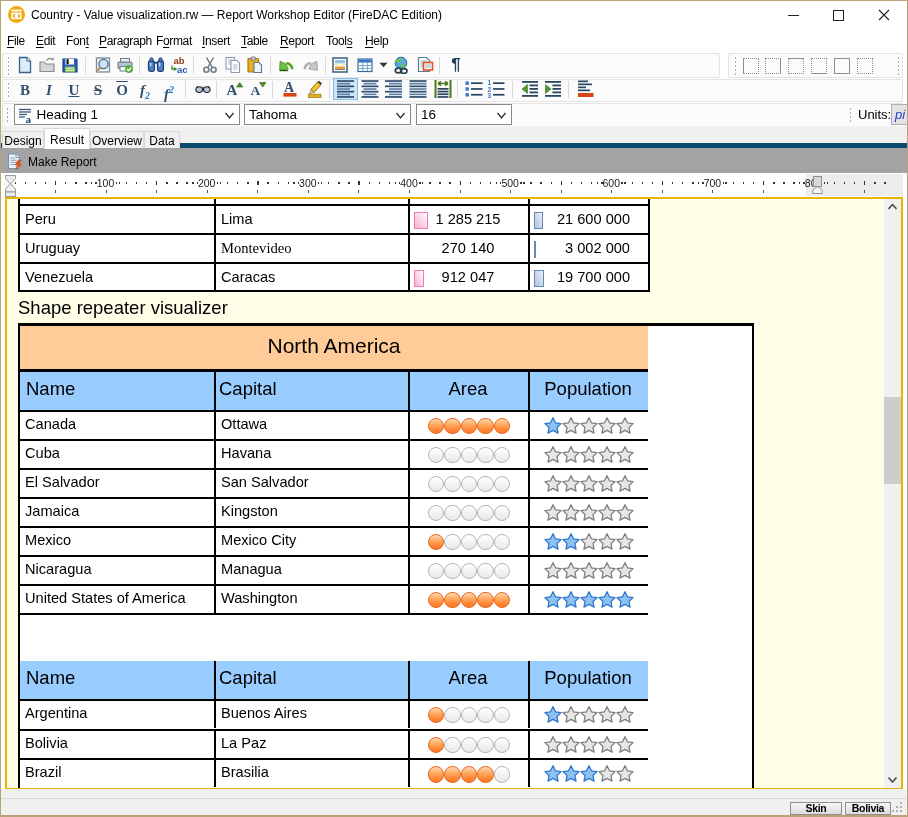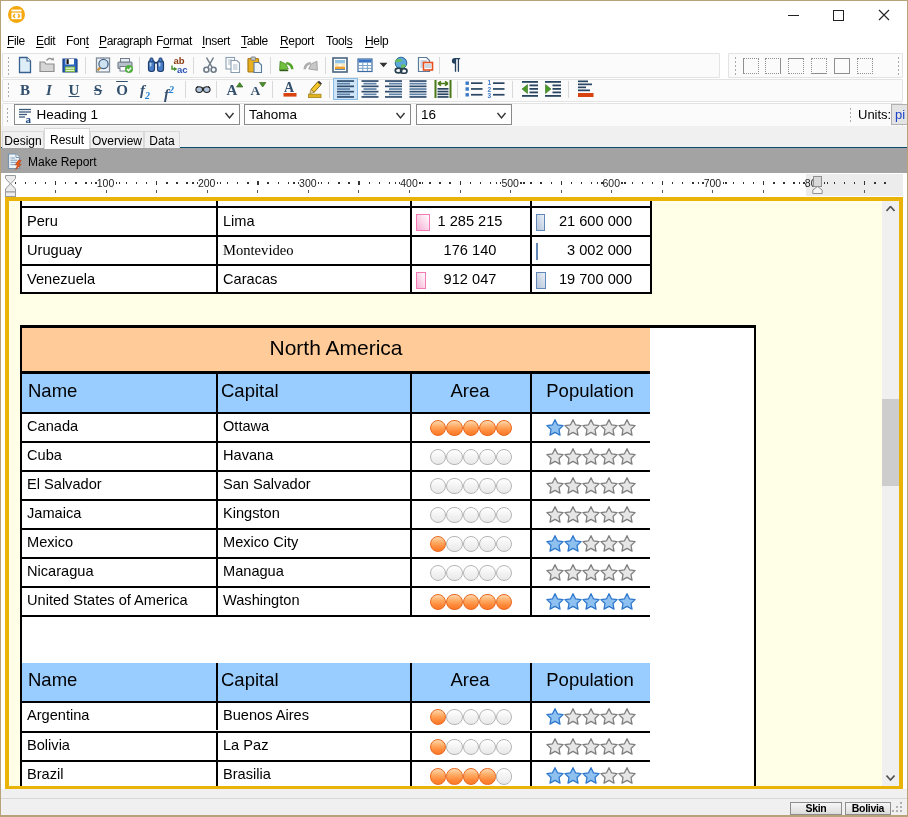--- a/index.html
+++ b/index.html
@@ -15,25 +15,25 @@
 .tb { position:absolute; background:#fbfbfb; border:1px solid #e3e3e3; border-radius:1px; }
 .grip { position:absolute; width:3px;
   background-image:radial-gradient(circle, #ababab 0.9px, transparent 1.1px);
   background-size:3px 4px; background-repeat:repeat-y; }
 .sep { position:absolute; width:1px; height:17px; background:#d9d9d9; }
 .tg { position:absolute; height:22px; line-height:22px; text-align:center; color:#33506e;
   font-family:"Liberation Serif", serif; font-weight:bold; font-size:15px; width:20px; }
 .combo { position:absolute; height:21px; background:#fff; border:1px solid #898989; font-size:13.5px; color:#000; }
 .combo .ct { position:absolute; left:4px; top:2px; white-space:pre; }
 .combo .ca { position:absolute; right:4px; top:5px; width:11px; height:11px; }
-.tabrow { position:absolute; left:0; top:126px; width:100%; height:22px; background:#f0f0f0; border-bottom:1px solid #0c4a6e;}
+.tabrow { position:absolute; left:0; top:126px; width:100%; height:22px; background:#f0f0f0; border-bottom:5px solid #0c4a6e;}
 .tab { position:absolute; top:5px; height:17px; background:#f0f0f0; border:1px solid #d9d9d9; border-bottom:none; font-size:12px; text-align:center; padding-top:2px; color:#000; }
 .tab.sel { top:2px; height:21px; background:#fff; z-index:3; padding-top:4px; }
 .ruler { position:absolute; left:0; top:173px; width:100%; height:24px; background:#fff; }
-.editor { position:absolute; left:5px; top:197px; width:898px; height:593px; border:4px solid #eab308; background:#fffee6; overflow:hidden; }
+.editor { position:absolute; left:5px; top:197px; width:898px; height:593px; border:2px solid #eab308; background:#fffee6; overflow:hidden; }
 .tblbox { position:absolute; background:#fff; border:2px solid #000; }
 .hrow { position:absolute; left:0; width:100%; border-top:2px solid #000; }
 .cellb { position:absolute; top:0; bottom:0; border-left:2px solid #000; }
 .ctext { position:absolute; font-size:14.6px; color:#000; }
 .circ { display:inline-block; width:16.4px; height:16.4px; border-radius:50%; margin:0 0.1px; }
 .circ.on { border:1px solid #e8661a; background:linear-gradient(180deg,#ffd8b0 0%,#ffaa62 40%,#ff8434 78%,#fb7c2a 100%); }
 .circ.off { border:1px solid #b5b5b5; background:linear-gradient(180deg,#ffffff 0%,#f2f2f2 55%,#e8e8e8 100%); }
 .vsb { position:absolute; right:0px; top:0px; width:17px; height:100%; background:#f0f0f0; }
 .statusbar { position:absolute; left:1px; right:1px; bottom:2px; height:17px; background:#f0f0f0; border-top:1px solid #d7d7d7; }
 .sbtn { position:absolute; height:13px; background:linear-gradient(180deg,#f6f6f6,#dcdcdc); border:1px solid #8e8e8e; font-size:10.5px; font-weight:bold; text-align:center; line-height:11px; color:#000; letter-spacing:-0.3px; }
@@ -42,20 +42,21 @@
 <body>
 <div class="win"></div>
 
 <div class="titlebar">
   <svg class="abs" style="left:8px; top:6px;" width="17" height="17" viewBox="0 0 17 17">
     <circle cx="8.5" cy="8.5" r="8.5" fill="#f5a80c"></circle>
     <rect x="3.4" y="3.6" width="10.2" height="1.8" fill="#fff"></rect>
     <rect x="3.4" y="6.6" width="10.2" height="6.6" fill="#fff"></rect>
     <path d="M7 8 L5.4 9.9 L7 11.8 M10 8 L11.6 9.9 L10 11.8" stroke="#f5a80c" stroke-width="1.4" fill="none"></path>
   </svg>
+  <span class="title-txt">Country - Value visualization.rw — Report Workshop Editor (FireDAC Edition)</span>
   <span class="abs" style="left:788px; top:15px; width:11px; height:1.2px; background:#222;"></span>
   <span class="abs" style="left:833px; top:10px; width:11px; height:11px; border:1px solid #222;"></span>
   <svg class="abs" style="left:878px; top:9px;" width="12" height="12" viewBox="0 0 12 12">
       <path d="M1 1 L11 11 M11 1 L1 11" stroke="#222" stroke-width="1.1"></path>
     </svg>
 </div>
 
 <div class="menubar">
   <span style="left:7px"><u>F</u>ile</span>
   <span style="left:36px"><u>E</u>dit</span>
@@ -374,21 +375,21 @@
     </svg>
 </div>
 <div class="combo" style="left:416px; top:103.5px; width:96px;">
   <span class="ct">16</span>
   <svg class="ca" viewBox="0 0 11 11">
       <path d="M1.5 3 L5.5 8 L9.5 3" fill="none" stroke="#333" stroke-width="1.4"></path>
     </svg>
 </div>
 <div class="grip" style="top:107px; left:849px; height:16px;"></div>
 <span class="abs" style="left:858px; top:107px; font-size:13px;">Units:</span>
-<div class="abs" style="left:891px; top:104px; width:17px; height:21px; background:#e3e3e3; border:1px solid #b0b0b0; font-size:13px; color:#1a41c8; padding:2px 0 0 3px;">pi</div>
+<div class="abs" style="left:891px; top:104px; width:17px; height:21px; background:#e3e3e3; border:1px solid #b0b0b0; font-size:13px; color:#1a41c8; padding:2px 0 0 3px;font-style:italic;">pi</div>
 
 <div class="tabrow">
   <div class="tab" style="left:2px; width:42px;">Design</div>
   <div class="tab sel" style="left:44px; width:46px;">Result</div>
   <div class="tab" style="left:90px; width:54px;">Overview</div>
   <div class="tab" style="left:144px; width:36px;">Data</div>
 </div>
 
 <div class="abs" style="left:0; top:148px; width:100%; height:25px; background:#a3a3a3;">
   <svg class="abs" style="left:7px; top:5px;" width="17" height="17" viewBox="0 0 17 17">
@@ -551,30 +552,31 @@
       <div class="hrow" style="top:27px;"></div>
       <div class="hrow" style="top:56px;"></div>
       <div class="ctext" style="left:5px; top:5px;">Peru</div>
       <div class="ctext" style="left:201px; top:5px;">Lima</div>
       <div class="abs" style="left:394px; top:6px; width:14px; height:17px; background:linear-gradient(to top right,#f8aed3,#fff); border:1px solid #f57ab4;"></div>
       <div class="ctext" style="left:388px; top:5px; width:120px; text-align:center;">1 285 215</div>
       <div class="abs" style="left:514px; top:6px; width:9px; height:17px; background:linear-gradient(to top right,#b4c4da,#e9eff6); border:1px solid #6288b8;"></div>
       <div class="ctext" style="left:508px; top:5px; width:102px; text-align:right;">21 600 000</div>
       <div class="ctext" style="left:5px; top:34px;">Uruguay</div>
       <div class="ctext" style="left:201px; top:34px;font-family:Liberation Serif, serif;">Montevideo</div>
-      <div class="ctext" style="left:388px; top:34px; width:120px; text-align:center;">176 140</div>
+      <div class="ctext" style="left:388px; top:34px; width:120px; text-align:center;">270 140</div>
       <div class="abs" style="left:514px; top:35px; width:2px; height:17px; background:linear-gradient(to top right,#b4c4da,#e9eff6); border:1px solid #6288b8;"></div>
       <div class="ctext" style="left:508px; top:34px; width:102px; text-align:right;">3 002 000</div>
       <div class="ctext" style="left:5px; top:63px;">Venezuela</div>
       <div class="ctext" style="left:201px; top:63px;">Caracas</div>
       <div class="abs" style="left:394px; top:64px; width:10px; height:17px; background:linear-gradient(to top right,#f8aed3,#fff); border:1px solid #f57ab4;"></div>
       <div class="ctext" style="left:388px; top:63px; width:120px; text-align:center;">912 047</div>
       <div class="abs" style="left:514px; top:64px; width:10px; height:17px; background:linear-gradient(to top right,#b4c4da,#e9eff6); border:1px solid #6288b8;"></div>
       <div class="ctext" style="left:508px; top:63px; width:102px; text-align:right;">19 700 000</div>
     </div>
+    <div class="abs" style="left:11px; top:98px; font-size:18.5px; color:#000;">Shape repeater visualizer</div>
     <div class="tblbox" style="left:11px; top:124px; width:736px; height:470px; border-top-width:3px; border-bottom:none;">
       <div class="abs" style="left:0; top:0px; width:628px; height:46px; background:#ffcc99; border-bottom:3px solid #000; font-size:21px; text-align:center; padding-top:7.5px;">North America</div>
       <div class="abs" style="left:0; top:46px; width:628px; height:40px; background:#99ccff; border-bottom:2px solid #000;">
         <div class="cellb" style="left:194px; top:0; height:38px;"></div>
         <div class="cellb" style="left:388px; top:0; height:38px;"></div>
         <div class="cellb" style="left:508px; top:0; height:38px;"></div>
         <span class="abs" style="left:6px; top:5.5px; font-size:18.5px;">Name</span>
         <span class="abs" style="left:199px; top:5.5px; font-size:18.5px;">Capital</span>
         <span class="abs" style="left:388px; top:5.5px; width:120px; text-align:center; font-size:18.5px;">Area</span>
         <span class="abs" style="left:508px; top:5.5px; width:120px; text-align:center; font-size:18.5px;">Population</span>

